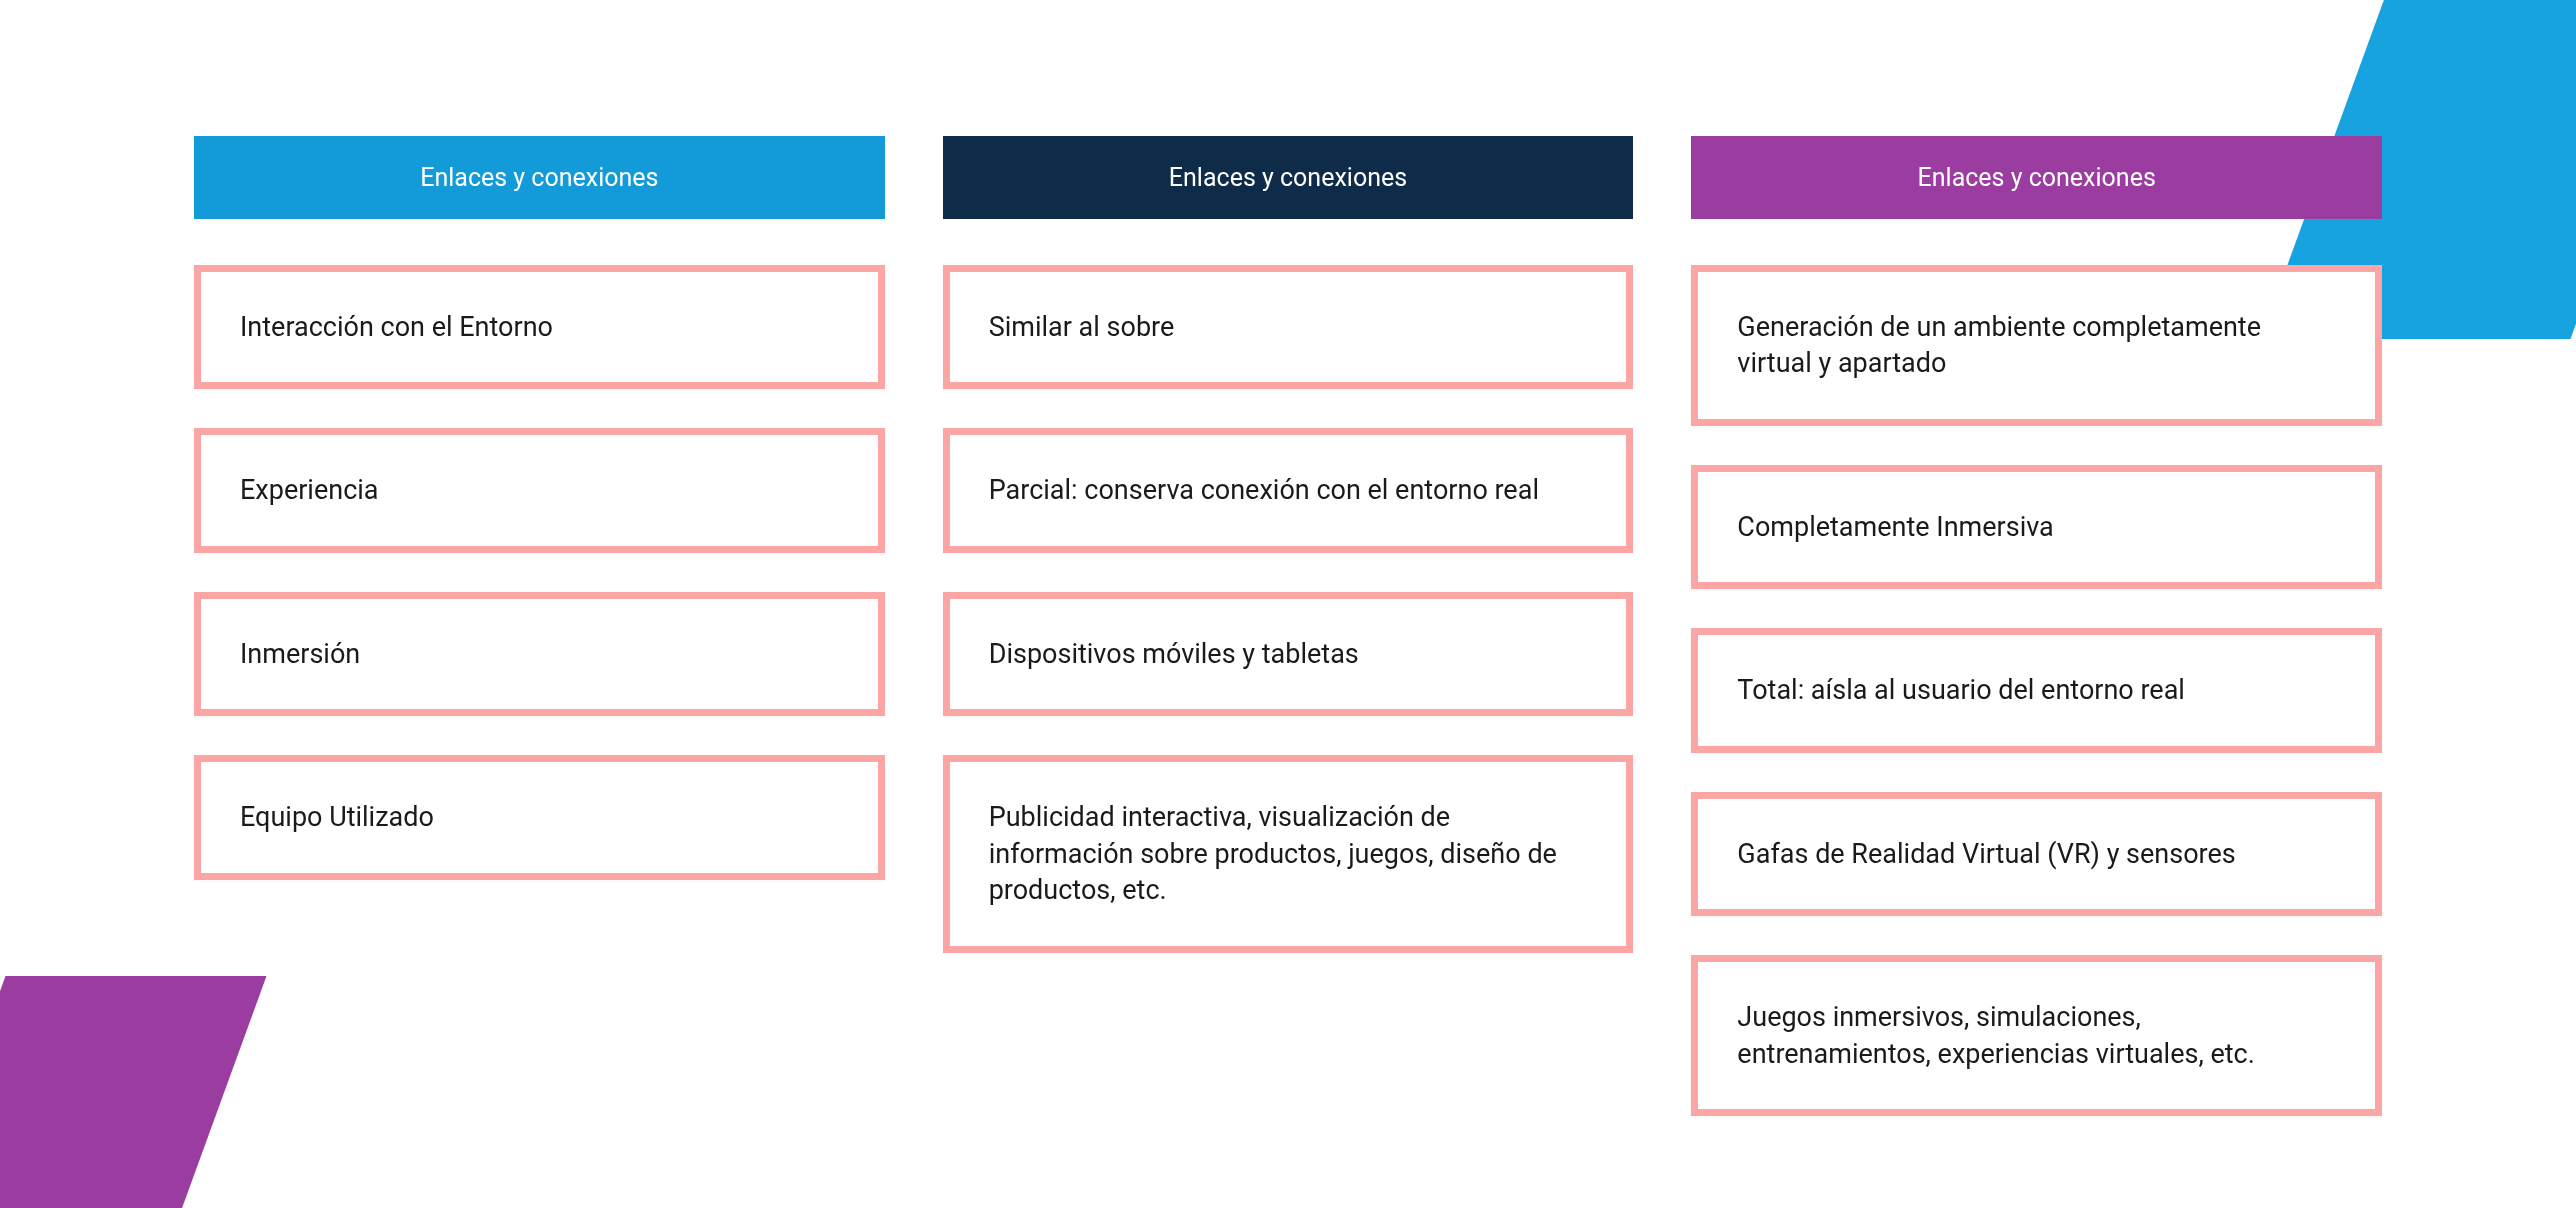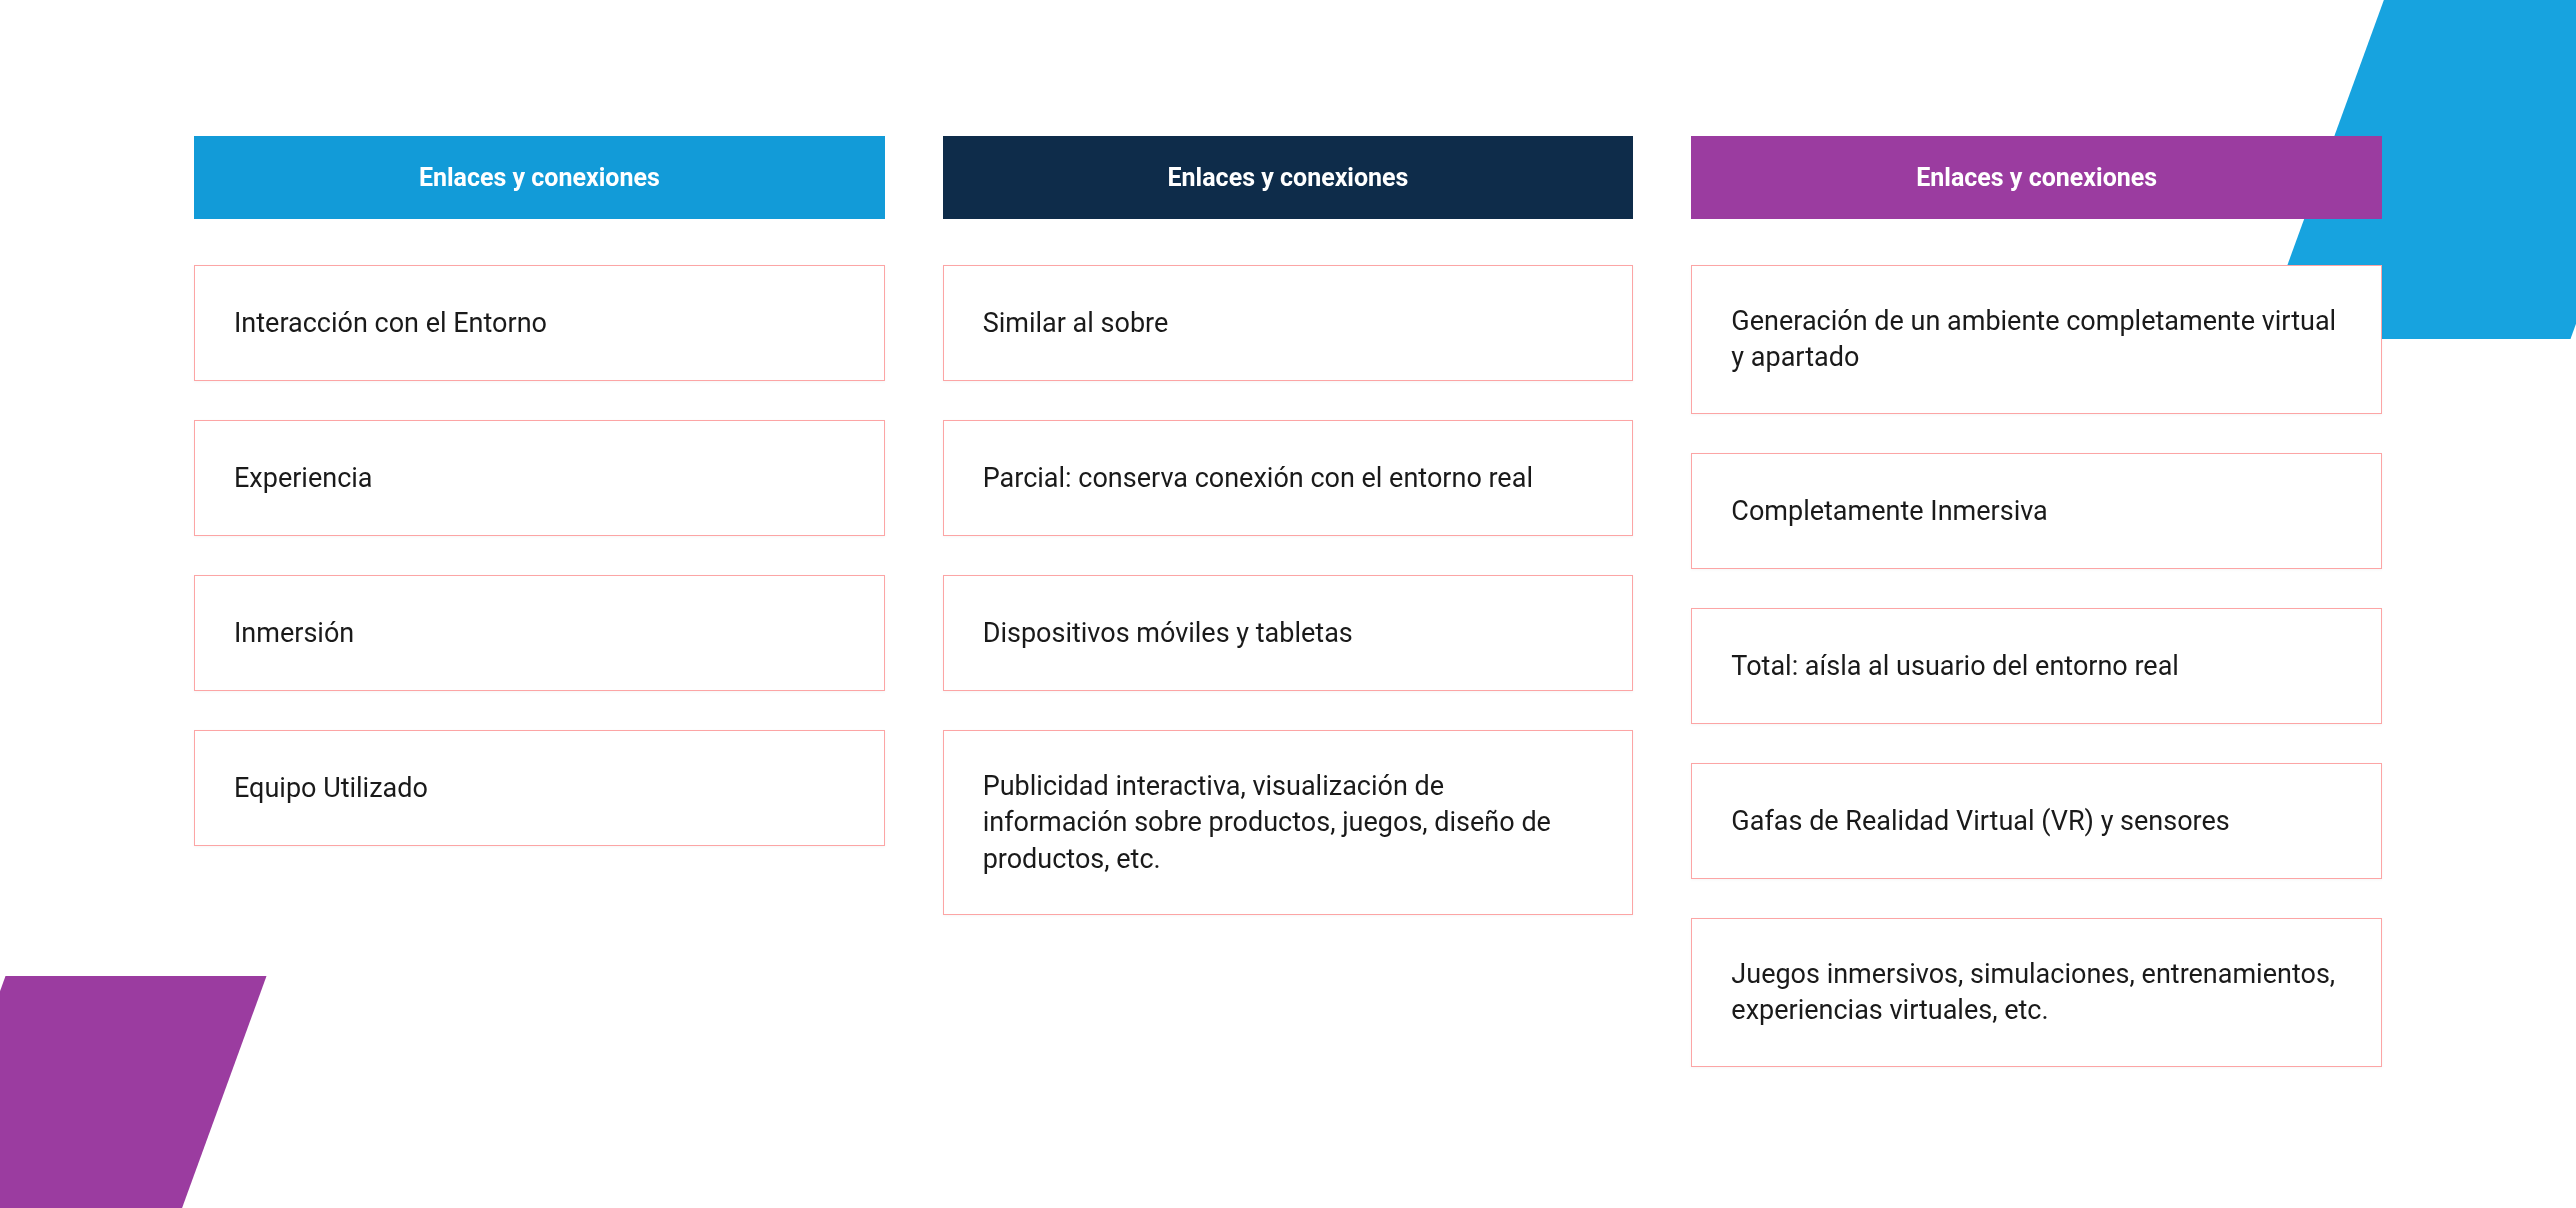--- a/index.html
+++ b/index.html
@@ -24,31 +24,31 @@
     z-index: 2;
   }
   .col {
     flex: 1;
     display: flex;
     flex-direction: column;
   }
   .col-header {
     color: #ffffff;
     font-size: 25px;
-    font-weight: 700;
+    font-weight: 400;
     text-align: center;
     padding: 27px 19.4px;
     margin-bottom: 46px;
   }
   .col-header.blue   { background: #129BD8; }
   .col-header.navy   { background: #0E2C4A; }
   .col-header.purple { background: #9B3CA0; }
   .card {
     background: #ffffff;
-    border: 1px solid #fca5a5;
+    border: 7px solid #fca5a5;
     box-shadow: 0 1px 2.9px rgba(0,0,0,0.04);
     padding: 37px 39px;
     margin-bottom: 39px;
     min-height: 116px;
     display: flex;
     align-items: center;
   }
   .card span {
     color: #1A1A1A;
     font-size: 27px;

